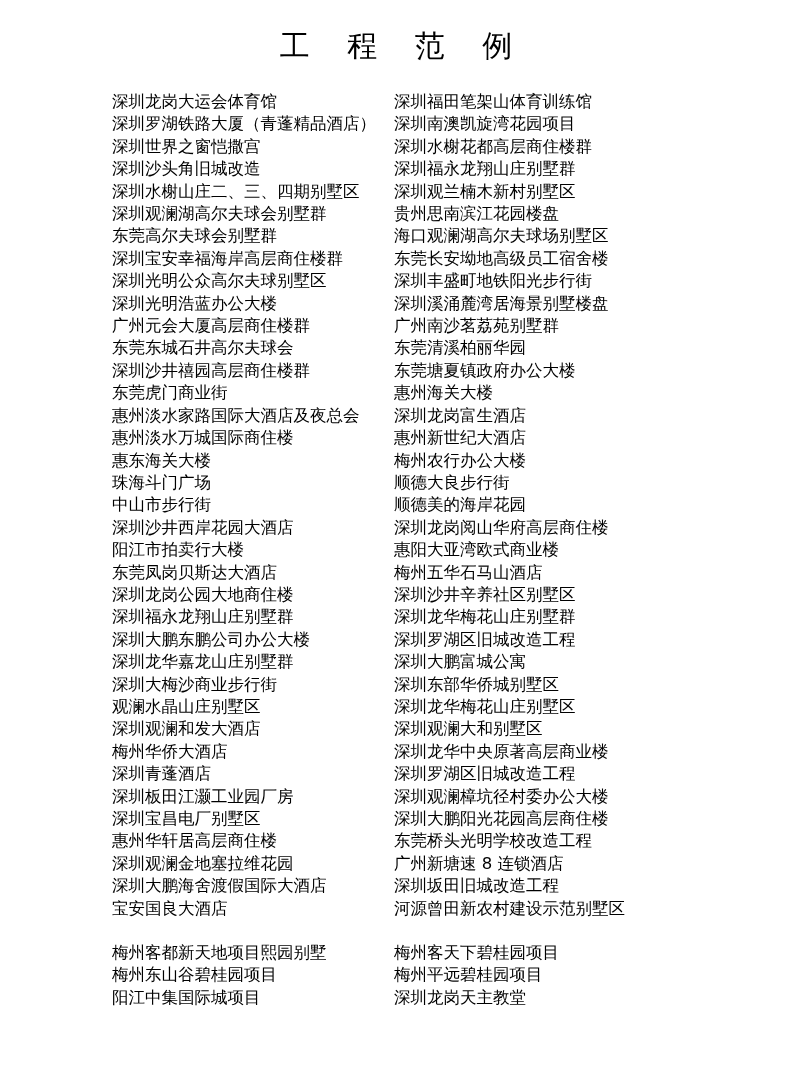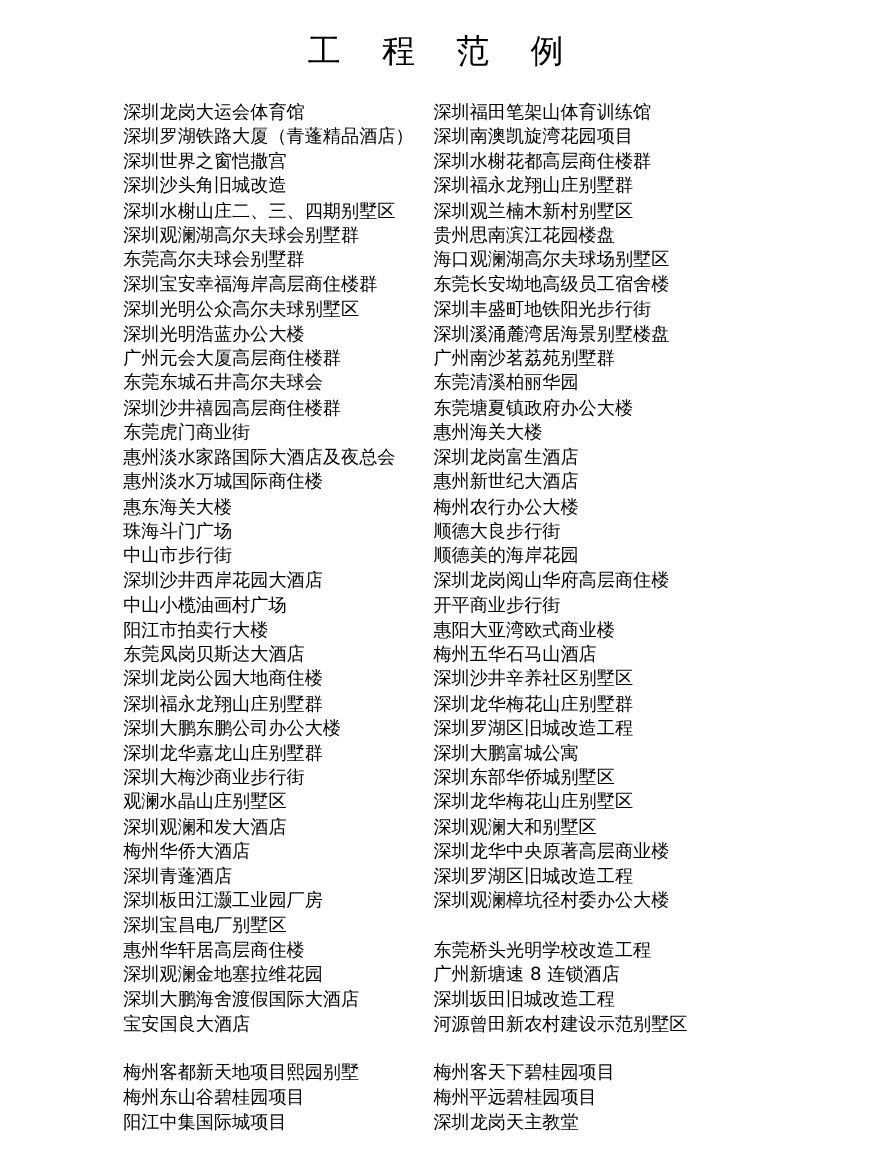--- a/index.html
+++ b/index.html
@@ -137,24 +137,20 @@
       </div>
     <div class="row">
         <span class="col-left">中山市步行街</span>
         <span class="col-right">顺德美的海岸花园</span>
       </div>
     <div class="row">
         <span class="col-left">深圳沙井西岸花园大酒店</span>
         <span class="col-right">深圳龙岗阅山华府高层商住楼</span>
       </div>
     <div class="row">
-        <span class="col-left">中山小榄油画村广场</span>
-        <span class="col-right">开平商业步行街</span>
-      </div>
-    <div class="row">
         <span class="col-left">阳江市拍卖行大楼</span>
         <span class="col-right">惠阳大亚湾欧式商业楼</span>
       </div>
     <div class="row">
         <span class="col-left">东莞凤岗贝斯达大酒店</span>
         <span class="col-right">梅州五华石马山酒店</span>
       </div>
     <div class="row">
         <span class="col-left">深圳龙岗公园大地商住楼</span>
         <span class="col-right">深圳沙井辛养社区别墅区</span>
@@ -190,20 +186,21 @@
     <div class="row">
         <span class="col-left">深圳青蓬酒店</span>
         <span class="col-right">深圳罗湖区旧城改造工程</span>
       </div>
     <div class="row">
         <span class="col-left">深圳板田江灏工业园厂房</span>
         <span class="col-right">深圳观澜樟坑径村委办公大楼</span>
       </div>
     <div class="row">
         <span class="col-left">深圳宝昌电厂别墅区</span>
+        <span class="col-right">深圳大鹏阳光花园高层商住楼</span>
       </div>
     <div class="row">
         <span class="col-left">惠州华轩居高层商住楼</span>
         <span class="col-right">东莞桥头光明学校改造工程</span>
       </div>
     <div class="row">
         <span class="col-left">深圳观澜金地塞拉维花园</span>
         <span class="col-right">广州新塘速 8 连锁酒店</span>
       </div>
     <div class="row">

